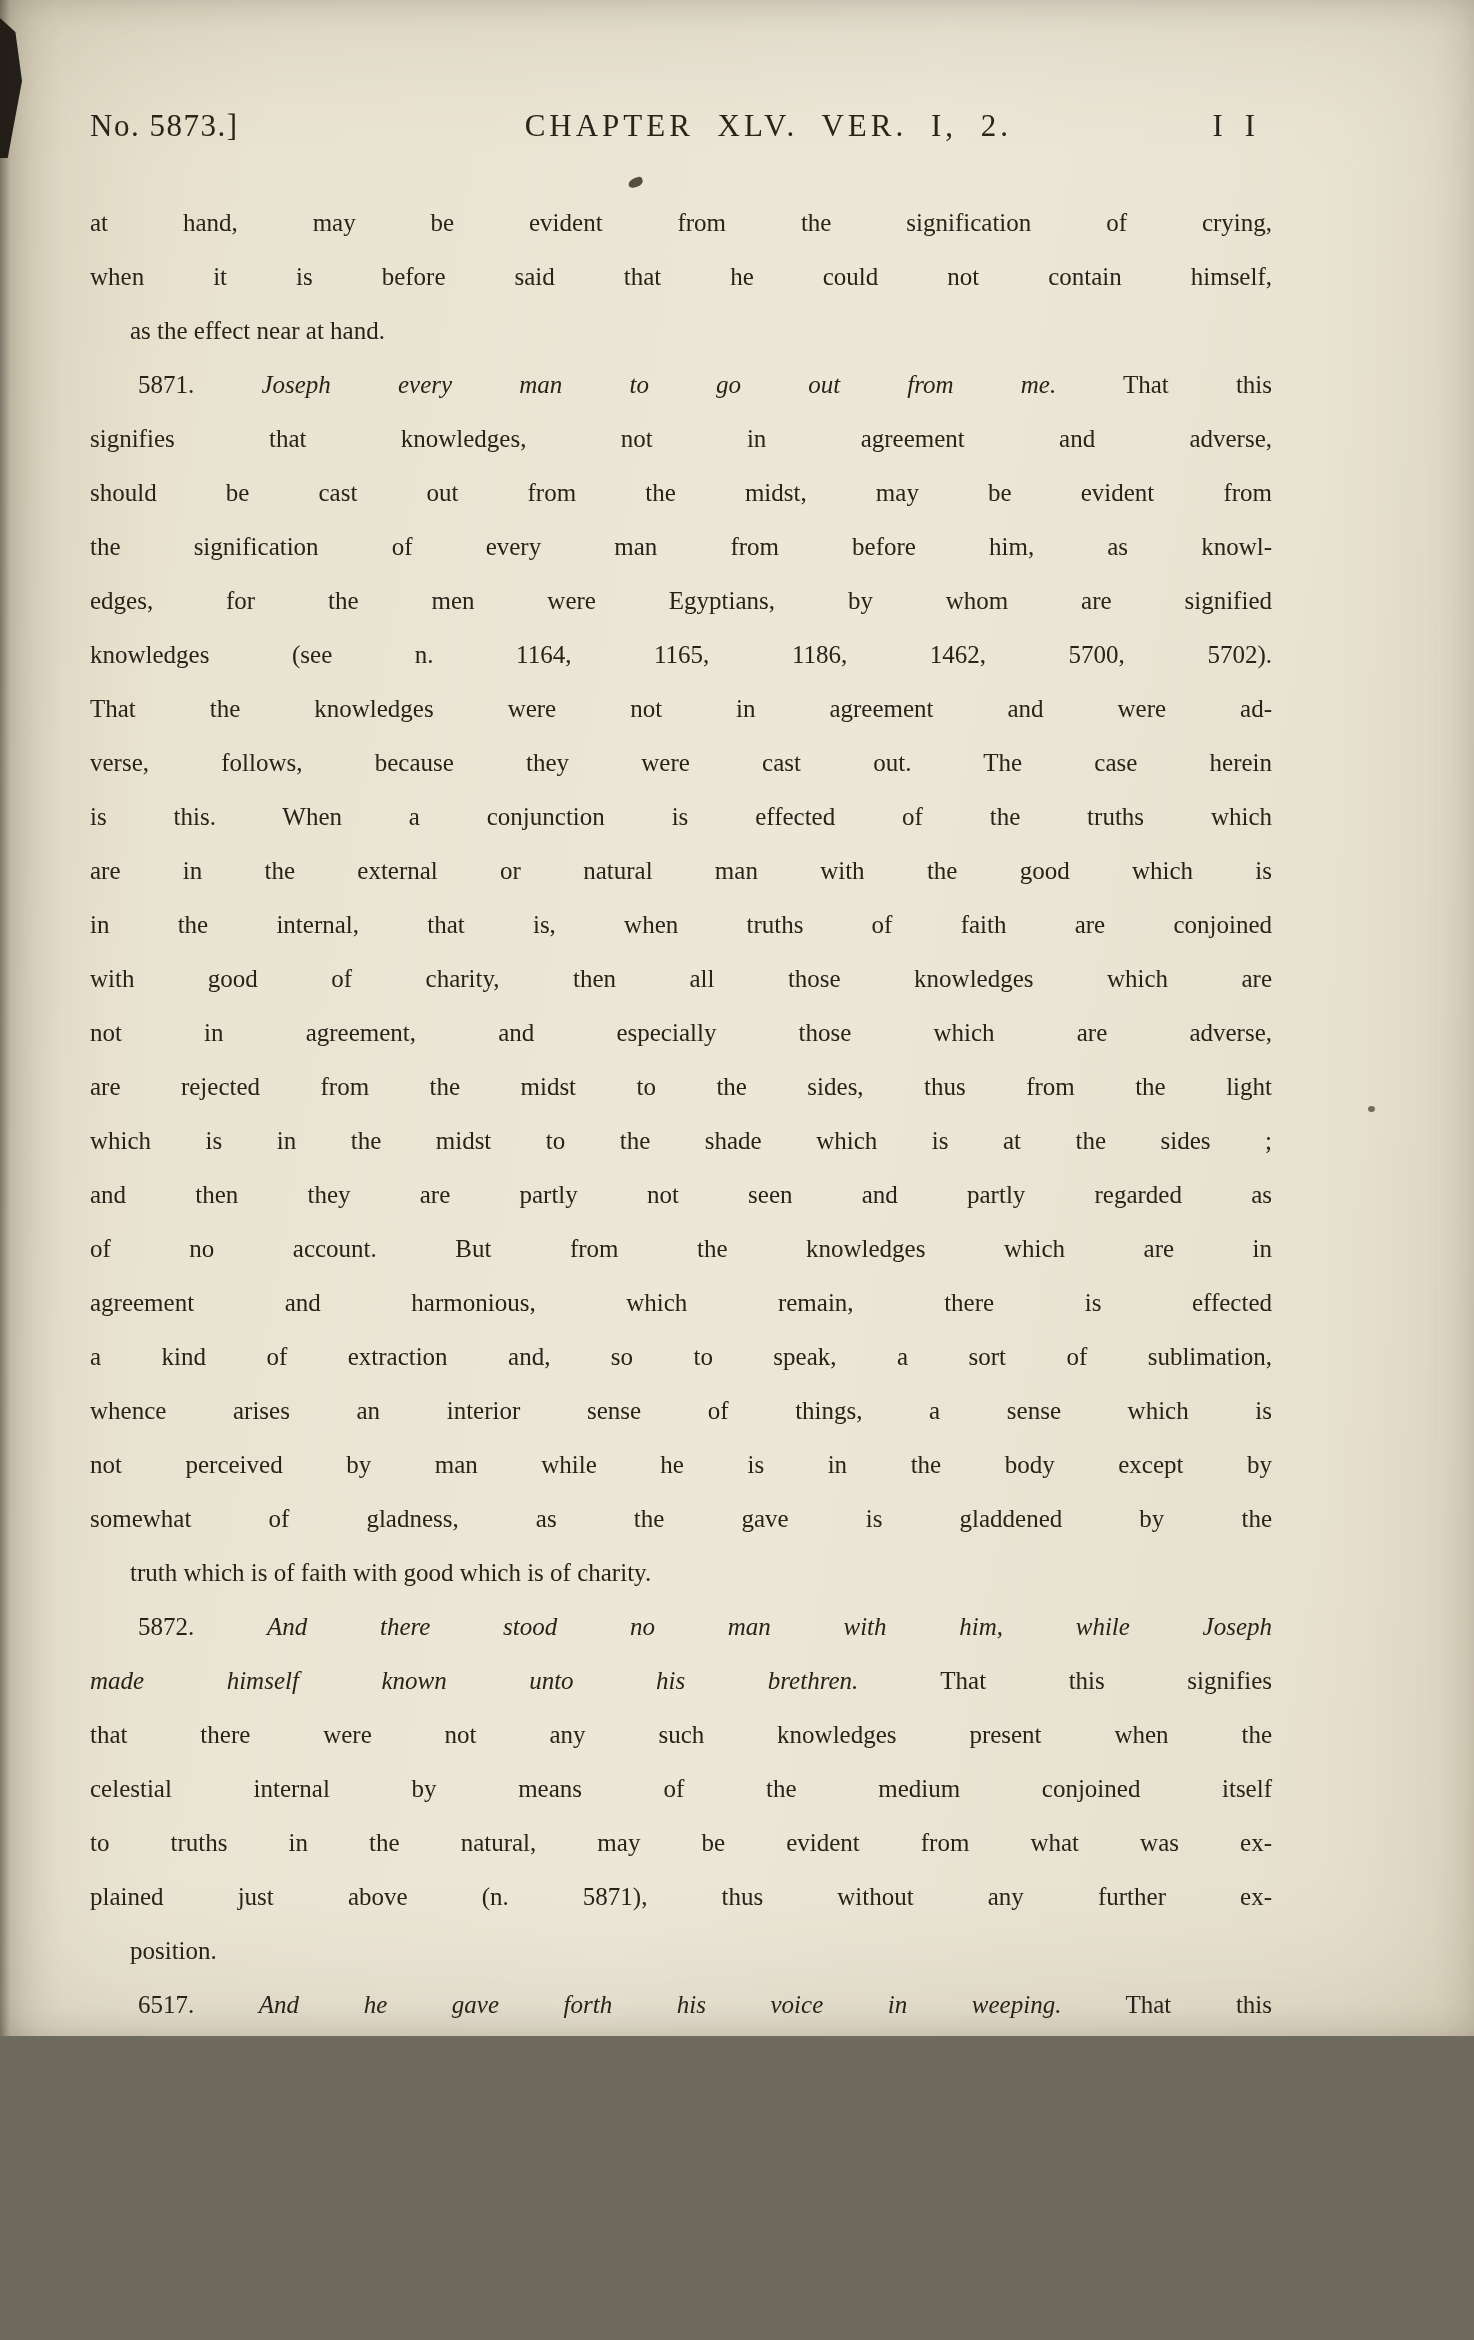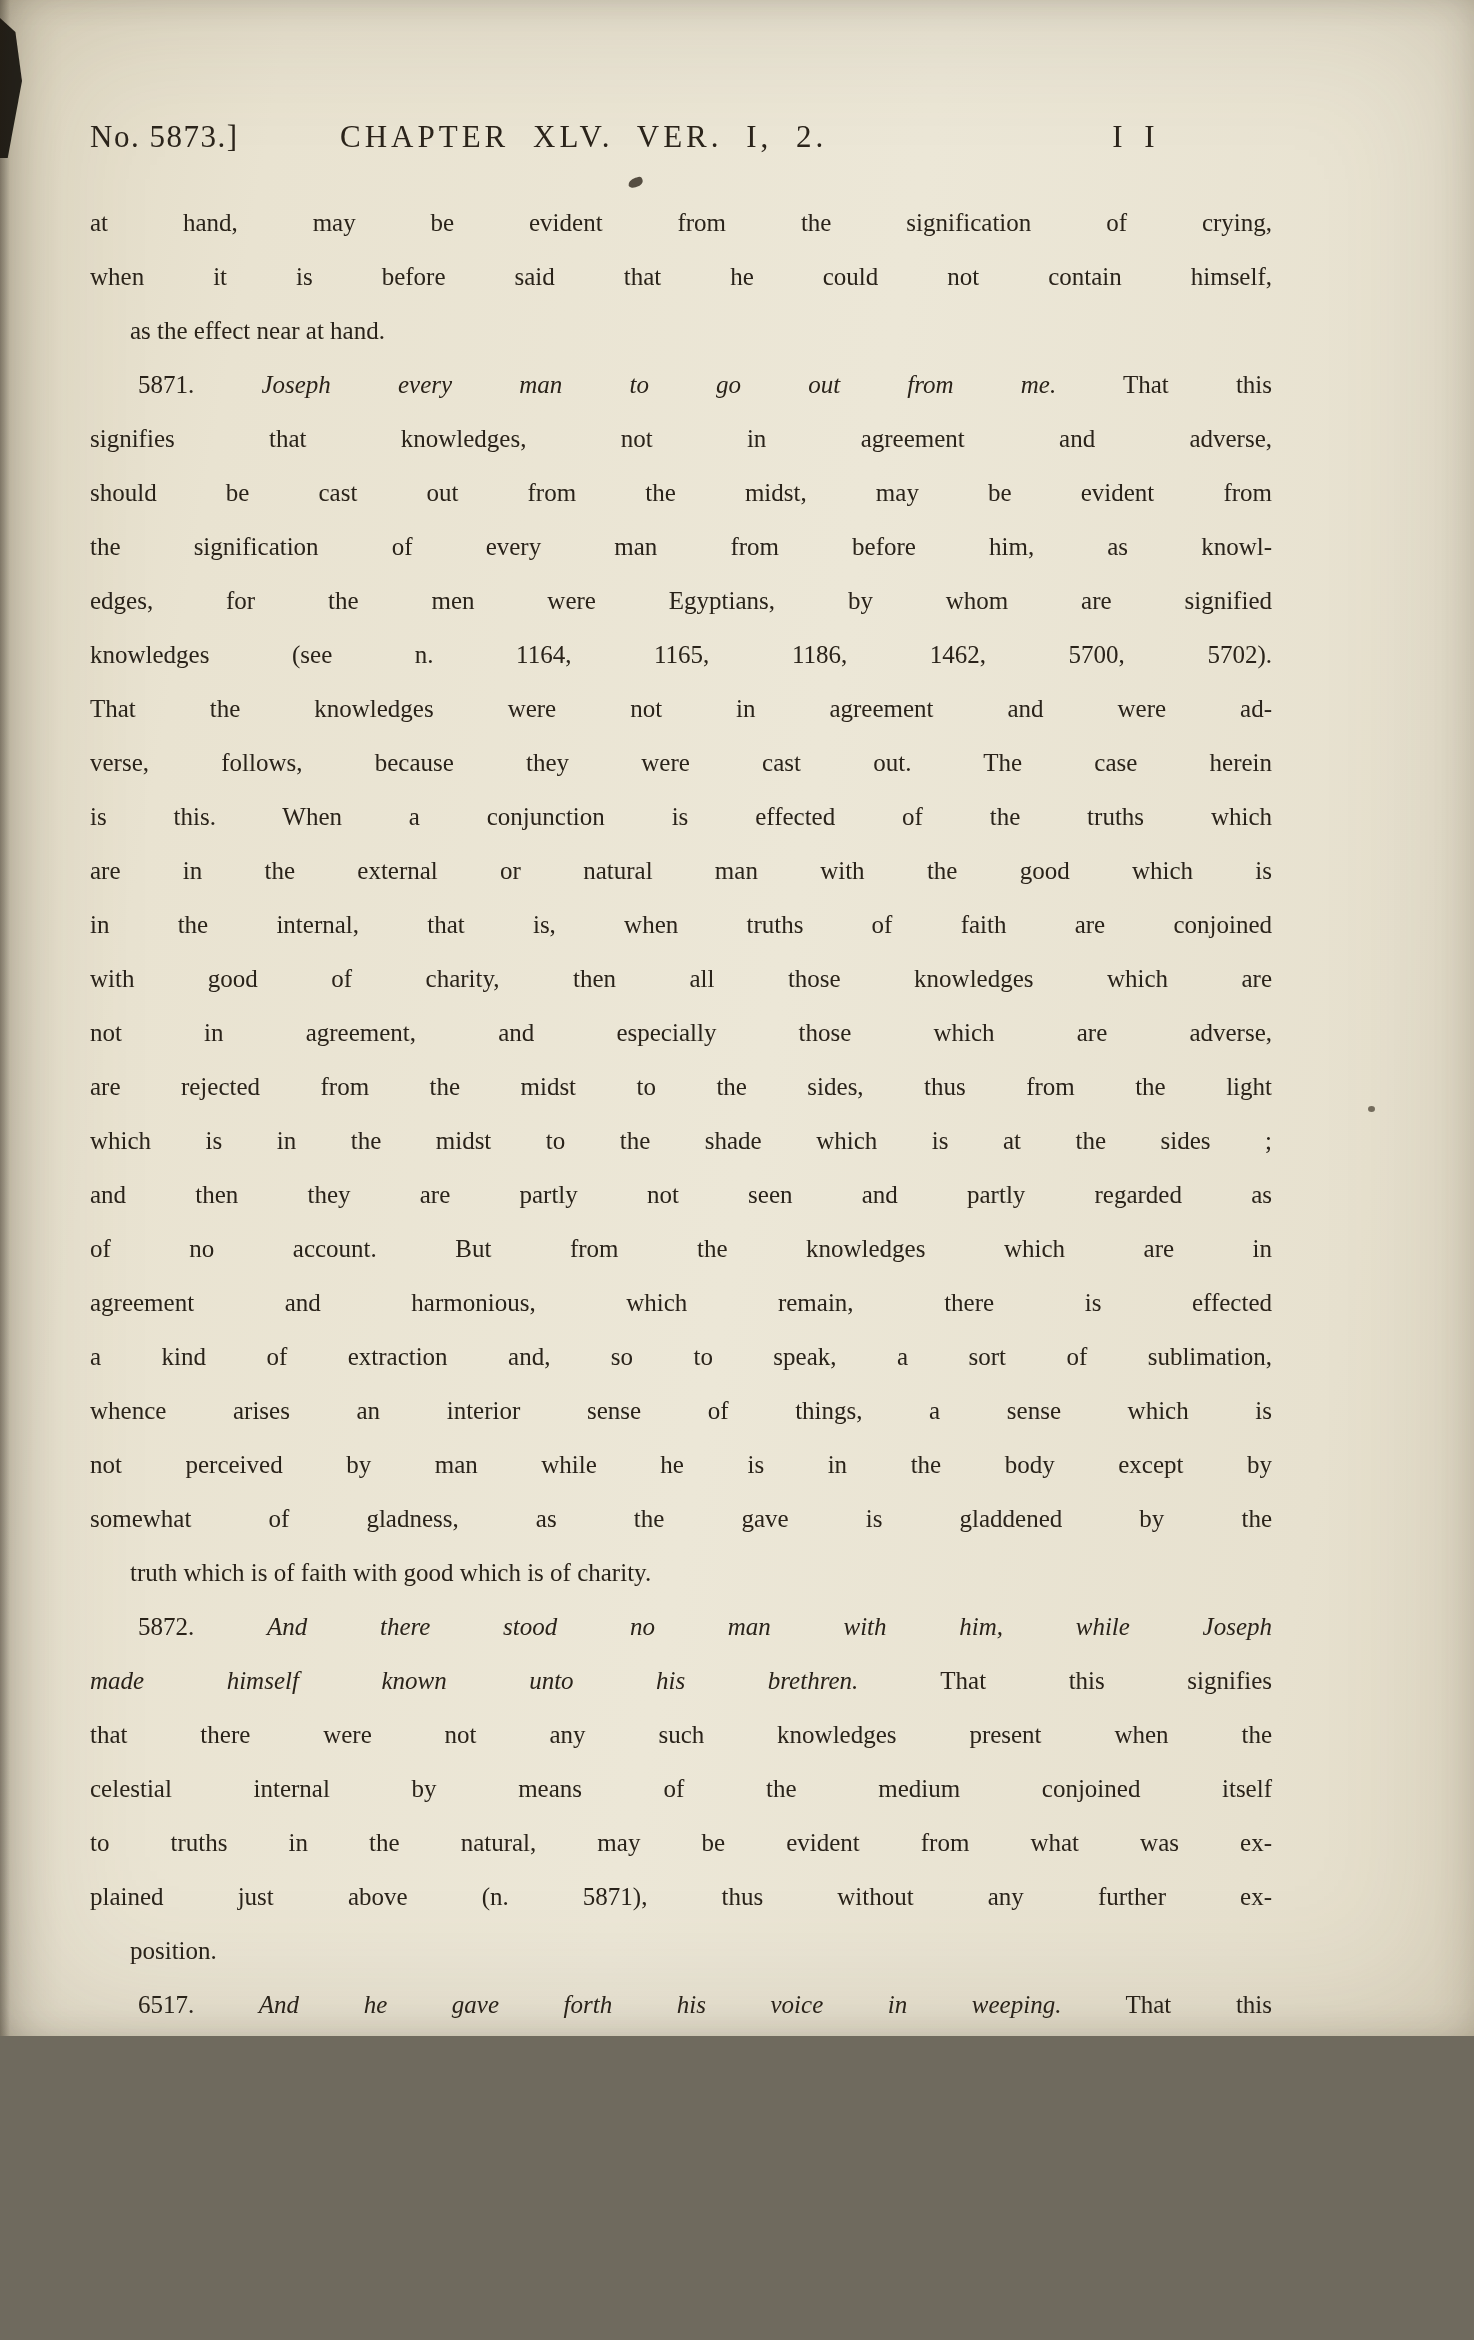--- a/index.html
+++ b/index.html
@@ -56,22 +56,22 @@
   
   .running-head {
     position: absolute;
     top: 108px; left: 90px; right: 212px;
     display: flex;
     align-items: baseline;
     font-size: 31px;
     color: #2b241b;
   }
   .head-left  { width: 250px; letter-spacing: 1.5px; }
-  .head-center{ flex: 1; text-align: left; letter-spacing: 4px; word-spacing: 12px; }
-  .head-right { width: 250px; text-align: center; letter-spacing: 7px; margin-top: 11px; }
+  .head-center{ flex: 1; text-align: right; letter-spacing: 4px; word-spacing: 12px; }
+  .head-right { width: 250px; text-align: right; letter-spacing: 7px; }
 
   
   .text-block {
     position: absolute;
     top: 196px; left: 90px; right: 202px;
     font-size: 25px;
     color: #2a231a;
   }
   .line {
     line-height: 54px;

